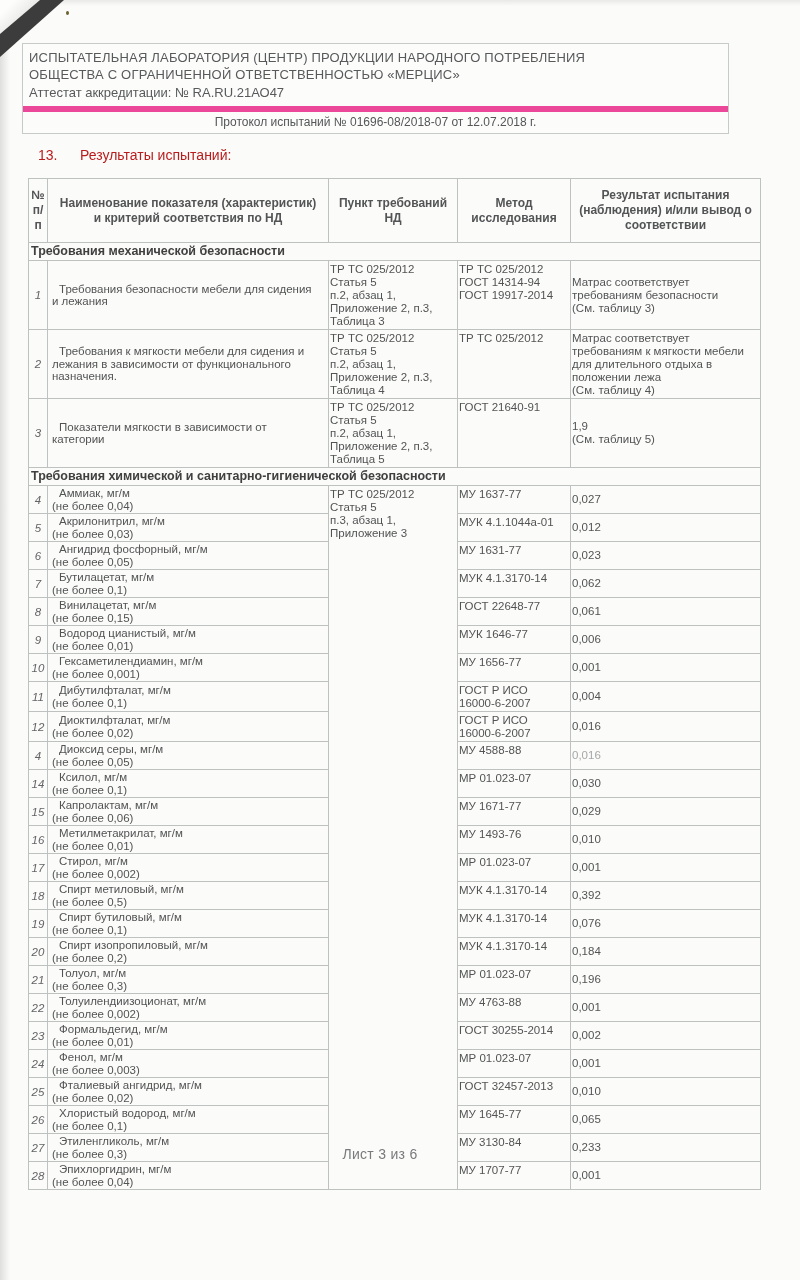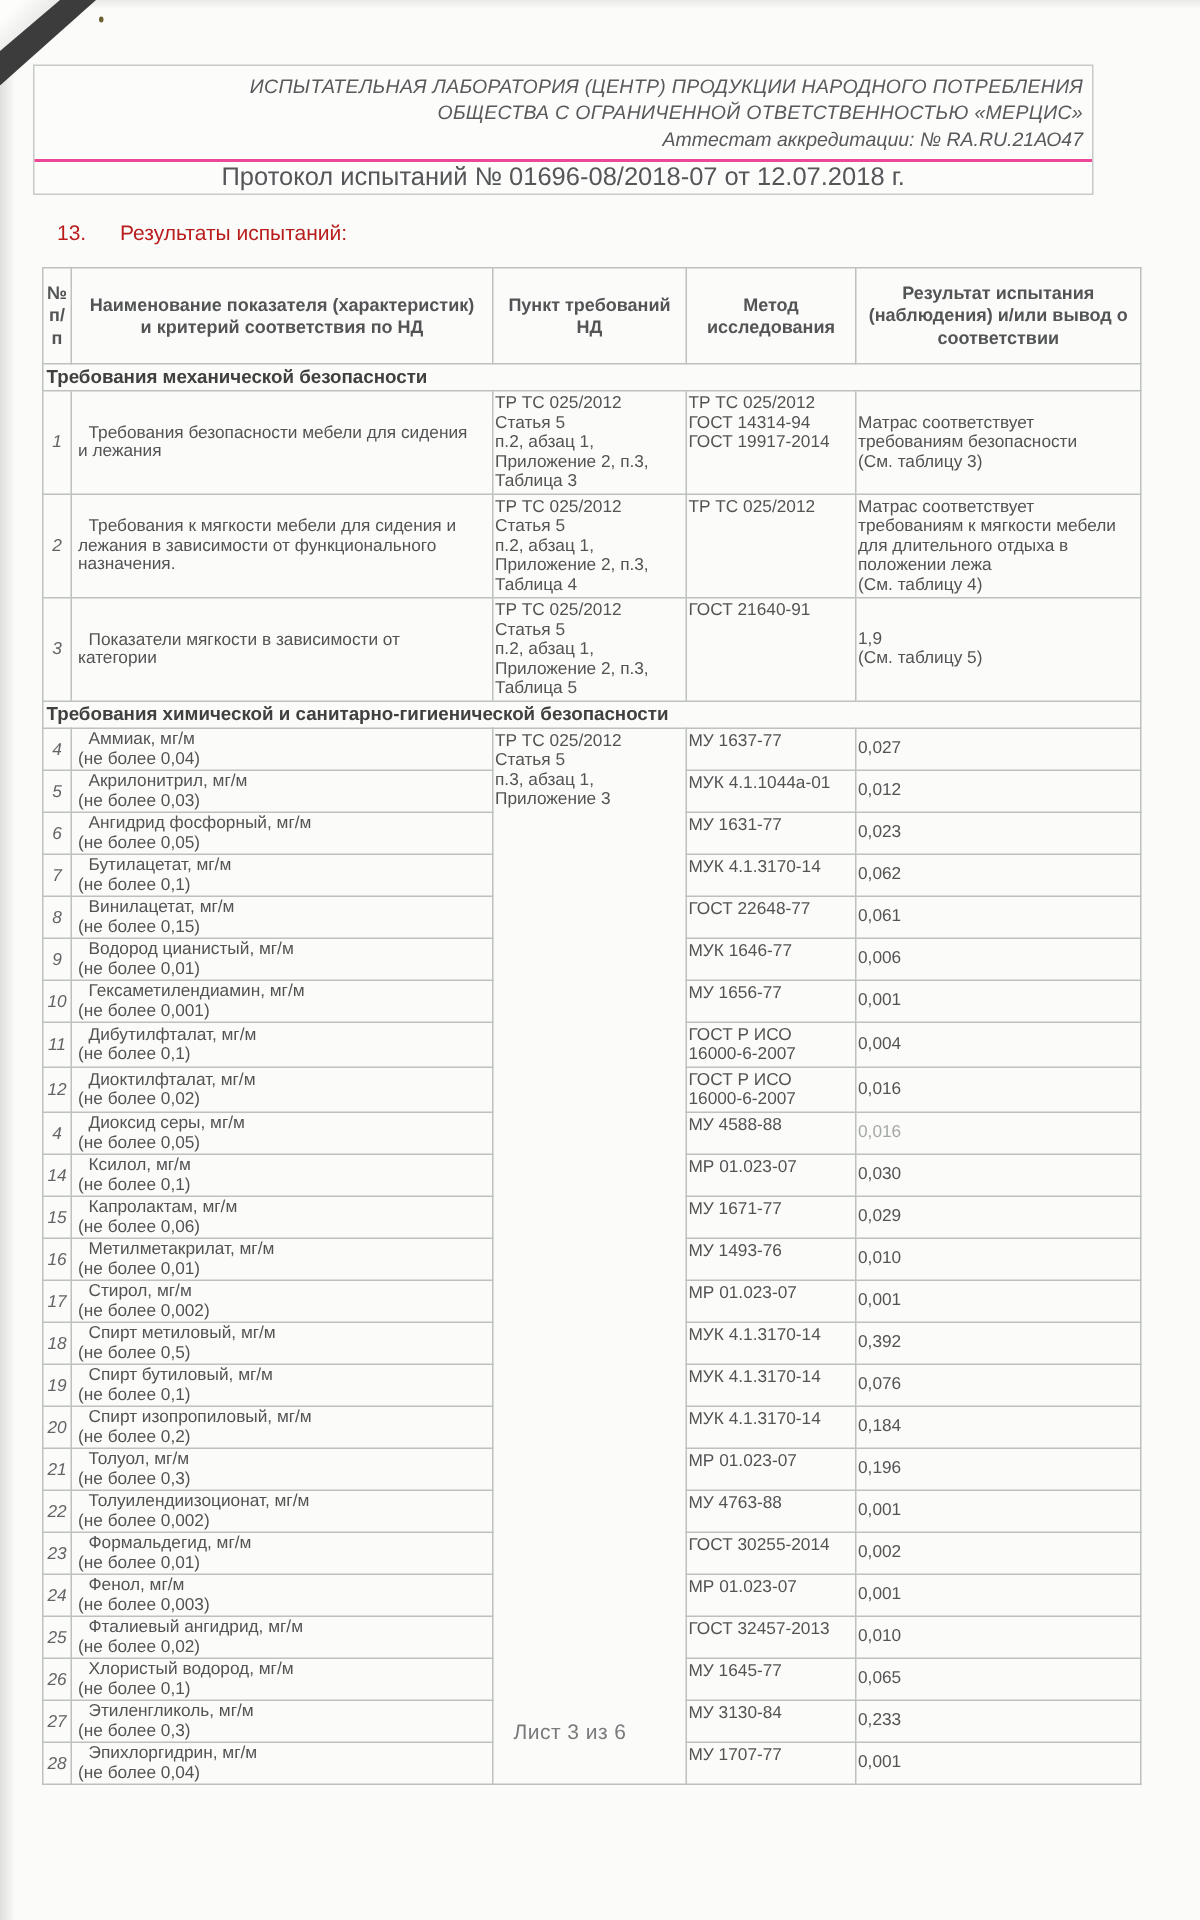--- a/index.html
+++ b/index.html
@@ -14,24 +14,24 @@
   .top-shade{position:absolute;left:0;top:0;width:100%;height:6px;
     background:linear-gradient(180deg, rgba(150,150,148,.18), rgba(150,150,148,0));}
   .corner-dark{position:absolute;left:0;top:0;width:64px;height:57px;background:#3c3c3c;
     clip-path:polygon(0 0,100% 0,0 100%);}
   .corner-light{position:absolute;left:0;top:0;width:40px;height:34px;
     background:linear-gradient(135deg,#fdfdfc 20%,#d6d6d3 90%);
     clip-path:polygon(0 0,100% 0,0 100%);}
   .speck{position:absolute;left:66px;top:11px;width:3px;height:4px;background:#6a6030;border-radius:50%;}
 
   .header-box{position:absolute;left:22px;top:43px;width:705px;border:1px solid #c6cac8;background:rgba(255,255,255,.35);}
-  .accred{border-bottom:2px solid #ec4899;text-align:right;font-style:italic;color:#57595a;padding:6px 6px 4px;}
+  .accred{border-bottom:6px solid #ec4899;text-align:left;color:#57595a;padding:6px 6px 4px;}
   .accred .l12{font-size:13px;line-height:16.5px;letter-spacing:.2px;}
   .accred .l3{font-size:13px;line-height:18px;margin-top:1px;}
-  .protocol{text-align:center;font-size:17px;line-height:20px;color:#545657;padding:0 0 1px;}
+  .protocol{text-align:center;font-size:12px;line-height:20px;color:#545657;padding:0 0 1px;}
 
   .results-heading{position:absolute;left:38px;top:147px;font-size:14px;color:#b91c1c;display:flex;}
   .results-heading .num{width:42px;}
 
   table.results{position:absolute;left:28px;top:178px;width:732px;border-collapse:collapse;table-layout:fixed;}
   table.results td, table.results th{border:1px solid #bdc2c0;overflow:hidden;}
   th{font-size:12px;line-height:15px;font-weight:bold;color:#525455;text-align:center;
      vertical-align:middle;white-space:pre-line;padding:9px 2px;}
   td{font-size:11.5px;color:#525454;}
   .section-row td{font-size:12.5px;font-weight:bold;color:#404040;padding:1px 2px 2px 2px;line-height:14px;}

